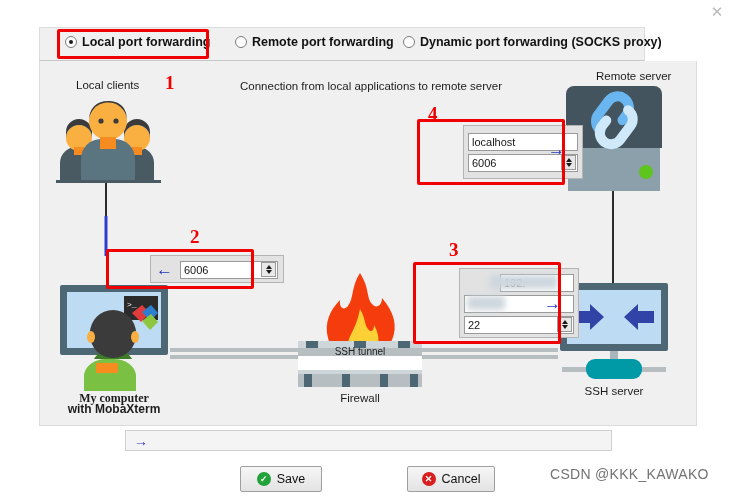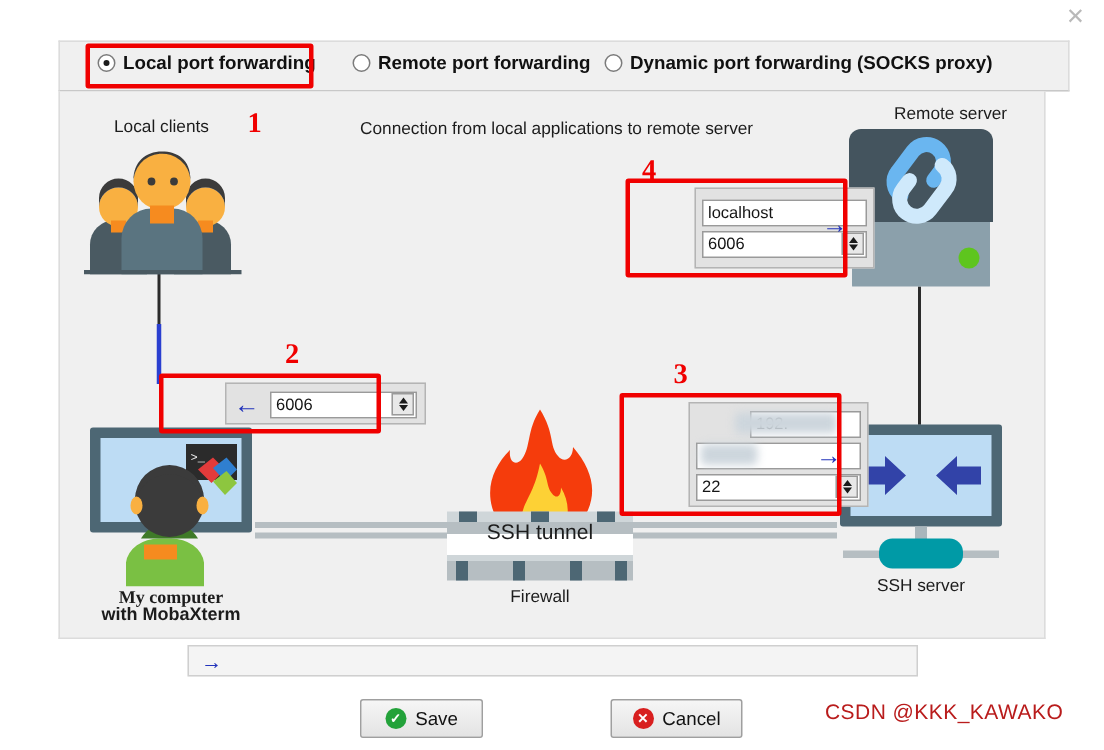--- a/index.html
+++ b/index.html
@@ -26,21 +26,21 @@
     line-height: 20px;
     text-align: center;
     cursor: pointer;
     user-select: none;
   }
 
   
   .radio-bar {
     position: absolute;
     left: 39px; top: 27px;
-    width: 674px; height: 34px;
+    width: 606px; height: 34px;
     background: #f0f0f0;
     border: 1px solid #dcdcdc;
     border-bottom: 1px solid #c8c8c8;
   }
   .radio-opt {
     position: absolute;
     top: 7px;
     display: flex;
     align-items: center;
     gap: 5px;
@@ -203,21 +203,21 @@
     text-align: center;
     font-weight: bold;
   }
   .badge.ok { background: #23a23a; }
   .badge.no { background: #d81f1f; }
 
   .watermark {
     position: absolute;
     left: 550px; top: 466px;
     font-size: 14px;
-    color: #b91c1c;
+    color: #737373;
     letter-spacing: .3px;
     white-space: nowrap;
   }
 </style>
 </head>
 <body>
 
 <div id="root">
 
   <div class="win-close">✕</div>
@@ -327,21 +327,21 @@
         <rect x="6" y="105" width="8" height="13" fill="#4d6774"></rect>
         <rect x="44" y="105" width="8" height="13" fill="#4d6774"></rect>
         <rect x="82" y="105" width="8" height="13" fill="#4d6774"></rect>
         <rect x="112" y="105" width="8" height="13" fill="#4d6774"></rect>
         <rect x="0" y="72" width="124" height="7" fill="#cfd6d9"></rect>
         <rect x="8" y="72" width="12" height="7" fill="#4d6774"></rect>
         <rect x="56" y="72" width="12" height="7" fill="#4d6774"></rect>
         <rect x="100" y="72" width="12" height="7" fill="#4d6774"></rect>
       </svg>
     </div>
-    <div class="lbl center" style="left:258px; top:285px; width:124px; font-size:14px; z-index:3;">SSH tunnel</div>
+    <div class="lbl center" style="left:258px; top:285px; width:124px; font-size:10px; z-index:3;">SSH tunnel</div>
     <div class="lbl center" style="left:258px; top:331px; width:124px;">Firewall</div>
 
     <div style="position:absolute; left:518px; top:25px; width:112px; height:105px;">
       <svg width="112" height="105" viewBox="0 0 112 105">
         <path d="M10 104 v-44 h92 v44 a6 6 0 0 1 -6 6 h-80 a6 6 0 0 1 -6 -6 z" fill="#8ba0ab"></path>
         <path d="M16 0 h80 a8 8 0 0 1 8 8 v54 h-96 v-54 a8 8 0 0 1 8 -8 z" fill="#44545e"></path>
         <circle cx="88" cy="86" r="7" fill="#5ec51e"></circle>
         <g transform="translate(28,12) rotate(-8)">
           <path d="M10 34 a11 11 0 0 1 0 -16 l12 -12 a11 11 0 0 1 16 16 l-5 5" stroke="#6ab6f0" stroke-width="10" fill="none" stroke-linecap="round"></path>
           <path d="M40 18 a11 11 0 0 1 0 16 l-12 12 a11 11 0 0 1 -16 -16 l5 -5" stroke="#cfe9fb" stroke-width="10" fill="none" stroke-linecap="round"></path>

